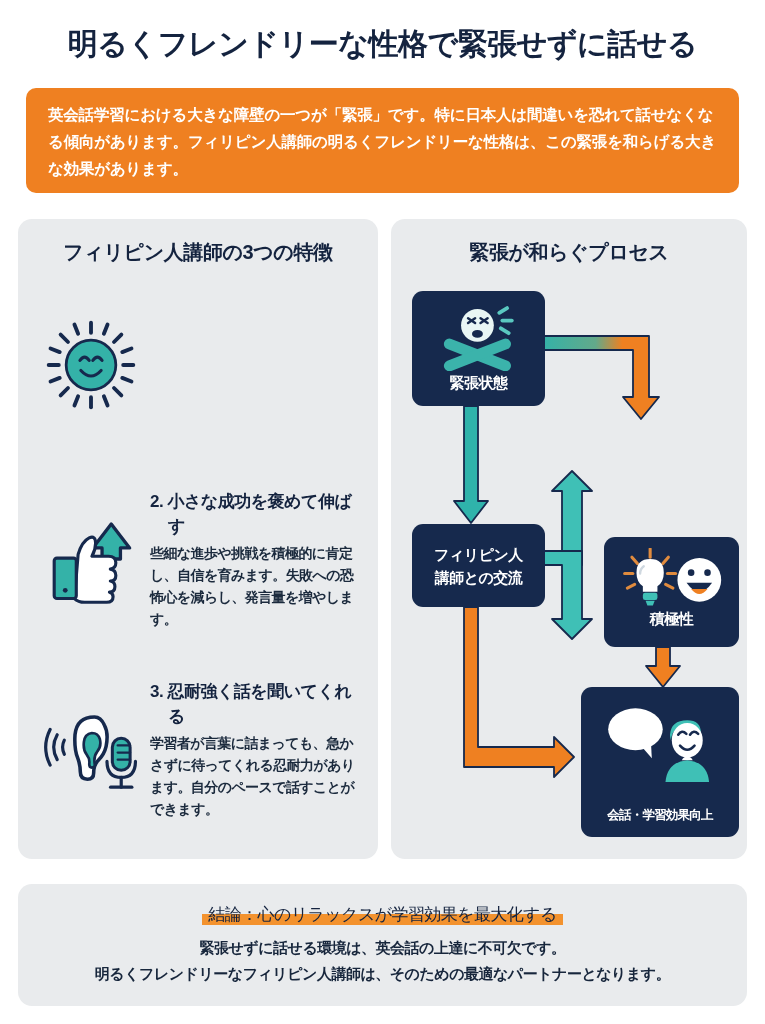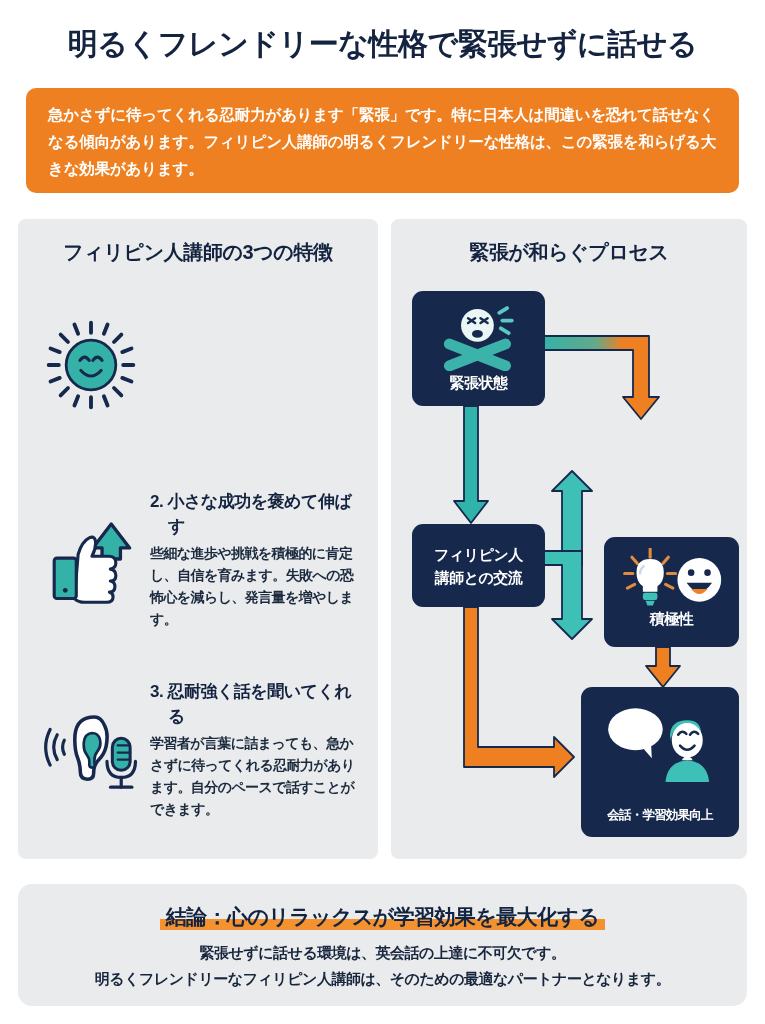--- a/index.html
+++ b/index.html
@@ -44,21 +44,21 @@
     line-height: 27px;
     color: #ffffff;
     font-weight: bold;
     letter-spacing: -0.2px;
   }
 
   
   .panel {
     position: absolute;
     background: #e9ebed;
-    border-radius: 8px;
+    border-radius: 14px;
   }
   #panel-left  { top: 219px; left: 18px;  width: 360px; height: 640px; }
   #panel-right { top: 219px; left: 391px; width: 356px; height: 640px; }
 
   .panel-title {
     position: absolute;
     top: 20px; left: 0; width: 100%;
     text-align: center;
     font-size: 20px;
     font-weight: bold;
@@ -178,22 +178,22 @@
     text-align: center;
   }
   .concl-title-wrap {
     margin-top: 19px;
     display: inline-block;
     position: relative;
   }
   .concl-title {
     position: relative;
     z-index: 2;
-    font-size: 21px;
-    font-weight: bold;
+    font-size: 17px;
+    font-weight: normal;
     color: #14233f;
     letter-spacing: -0.6px;
     padding: 0 6px;
     white-space: nowrap;
   }
   .concl-underline {
     position: absolute;
     left: 0; right: 0; bottom: 1px;
     height: 11px;
     background: #f3922e;
@@ -210,21 +210,21 @@
   #concl-line-1 { margin-top: 9px; }
 </style>
 </head>
 <body>
 
 <div id="page">
 
   <div class="page-title">明るくフレンドリーな性格で緊張せずに話せる</div>
 
   <div class="intro-box">
-    <div class="intro-text">急かさずに待ってくれる忍耐力があります「緊張」です。特に日本人は間違いを恐れて話せなくなる傾向があります。フィリピン人講師の明るくフレンドリーな性格は、この緊張を和らげる大きな効果があります。</div>
+    <div class="intro-text">英会話学習における大きな障壁の一つが「緊張」です。特に日本人は間違いを恐れて話せなくなる傾向があります。フィリピン人講師の明るくフレンドリーな性格は、この緊張を和らげる大きな効果があります。</div>
   </div>
 
   <div class="panel" id="panel-left">
     <div class="panel-title">フィリピン人講師の3つの特徴</div>
 
     <div class="feature" id="feature-0">
       <div class="feature-icon">
         <svg width="92" height="92" viewBox="0 0 100 100">
           <g stroke="#16294d" stroke-width="4.2" stroke-linecap="round">
             <line x1="50" y1="4" x2="50" y2="15"></line>

